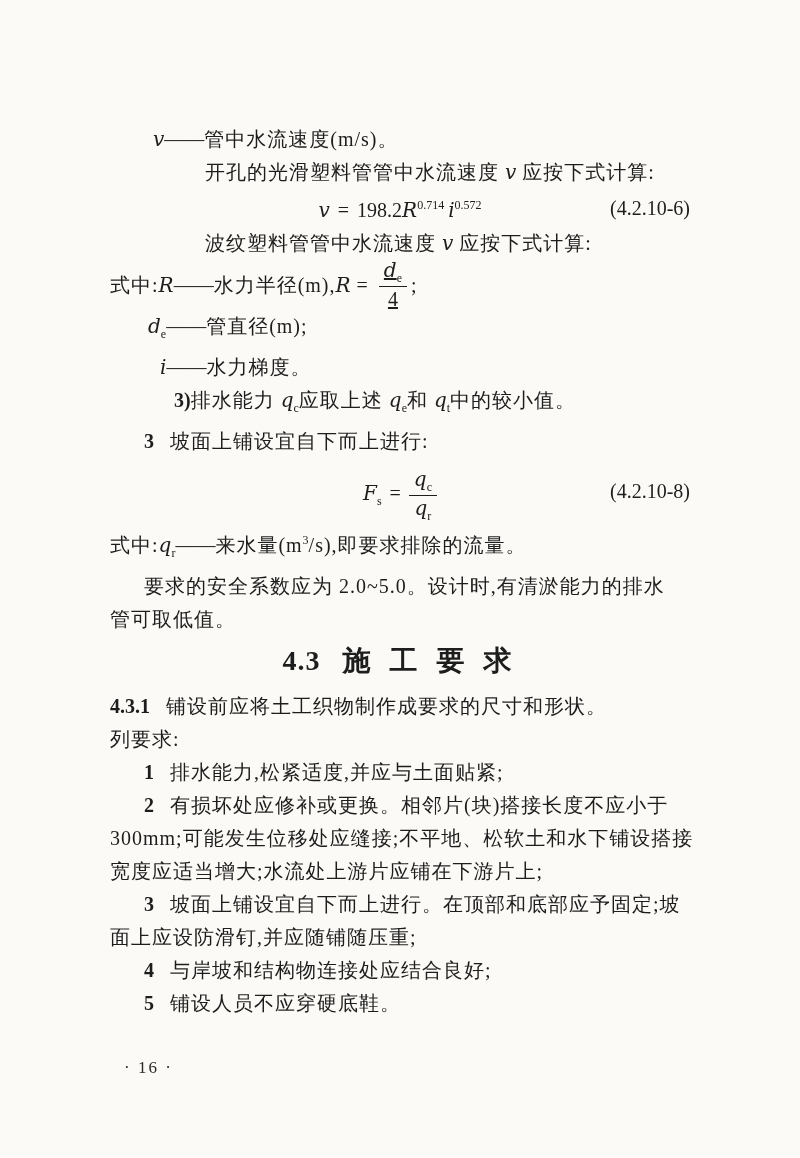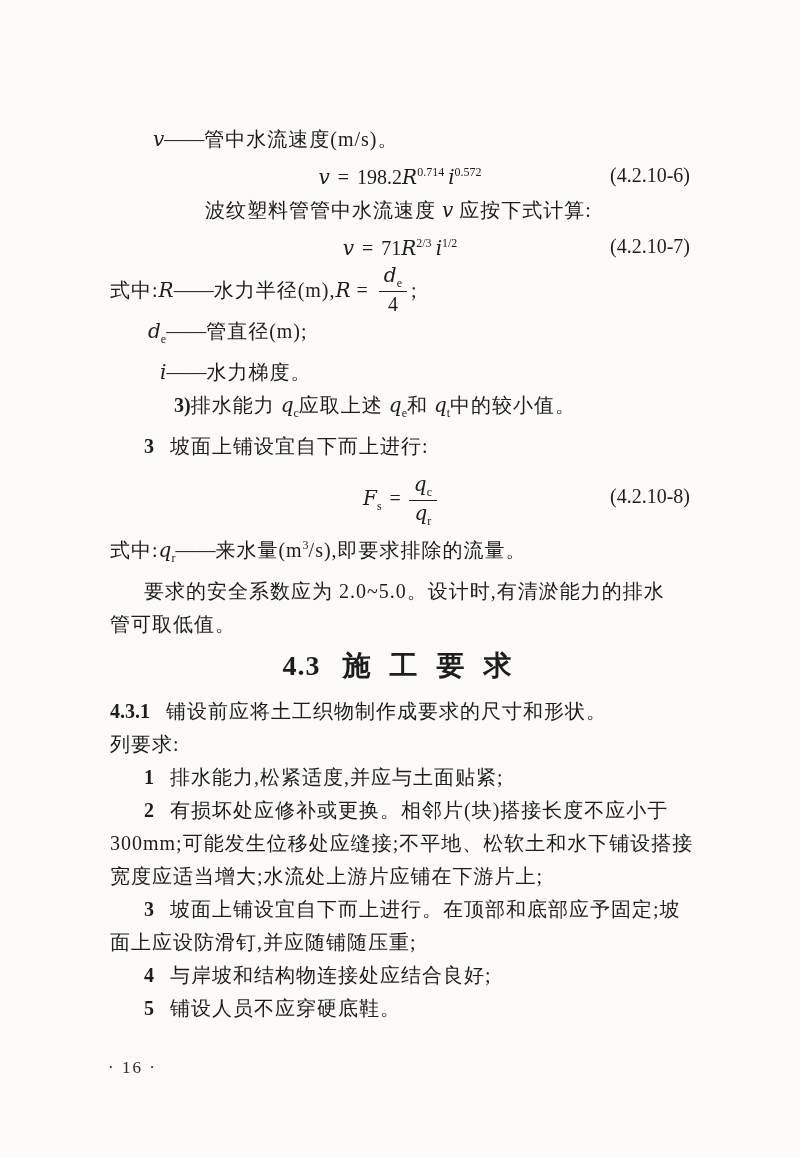--- a/index.html
+++ b/index.html
@@ -33,53 +33,50 @@
   
   .formula-row{position:relative;height:38px;display:flex;align-items:flex-end;justify-content:center;}
   .formula-row .formula{letter-spacing:0;}
   .formula .eq{padding:0 8px;}
   .ftag{position:absolute;right:0;top:50%;transform:translateY(-50%);letter-spacing:0;}
   .f8-row{height:66px;}
   .frac{display:inline-block;text-align:center;vertical-align:middle;letter-spacing:0;line-height:1.25;}
   .fnum{display:block;border-bottom:1.5px solid #1d1d1d;padding:0 5px;}
   .fden{display:block;}
   .where-r{height:50px;display:flex;align-items:center;}
-  .where-r .frac{margin:5px 4px;}
+  .where-r .frac{margin:5px 4px;text-decoration:underline;}
   .gap-i{margin-left:4px;}
   
   .heading{
     margin:8px 0 13px 0;text-align:center;font-weight:bold;font-size:28px;line-height:33px;
   }
   .heading .hnum{margin-right:22px;letter-spacing:1px;}
   .heading .htitle{letter-spacing:6px;}
   .pagenum{
-    position:absolute;left:108px;top:1058px;font-size:17px;letter-spacing:2px;color:#2a2a2a;
+    position:absolute;left:124px;top:1058px;font-size:17px;letter-spacing:2px;color:#2a2a2a;
     font-family:"Liberation Serif","DejaVu Serif",serif;
   }
 </style>
 </head>
 <body>
 
 <div class="page">
   <main class="content">
 
     <p class="line ind-term-v"><span class="var">v</span><span class="dash">——</span><span>管中水流速度(m/s)。</span></p>
 
+    <p class="line ind-para"><span>开孔的光滑塑料管管中水流速度 </span><span class="var">v</span><span> 应按下式计算:</span></p>
 
     <div class="formula-row">
       <span class="formula"><span class="var">v</span><span class="eq">=</span><span>198.2</span><span class="var">R</span><sup>0.714</sup><span class="var gap-i">i</span><sup>0.572</sup></span>
       <span class="ftag">(4.2.10-6)</span>
     </div>
 
     <p class="line ind-para"><span>波纹塑料管管中水流速度 </span><span class="var">v</span><span> 应按下式计算:</span></p>
 
-    <div class="formula-row">
-      <span class="formula"><span class="var">v</span><span class="eq">=</span><span>71</span><span class="var">R</span><sup>2/3</sup><span class="var gap-i">i</span><sup>1/2</sup></span>
-      <span class="ftag">(4.2.10-7)</span>
-    </div>
 
     <div class="line where-r">
         <span>式中:</span>
         <span class="var">R</span>
         <span class="dash">——</span>
         <span>水力半径(m),</span>
         <span class="var">R</span>
         <span class="eq formula" style="padding:0 6px;">=</span>
         <span class="frac">
           <span class="fnum"><span class="var">d</span><sub>e</sub></span>

